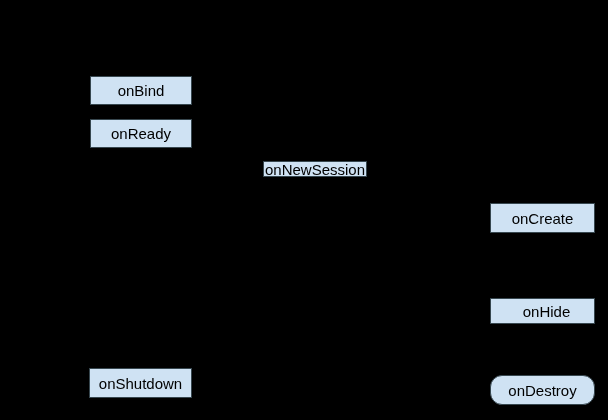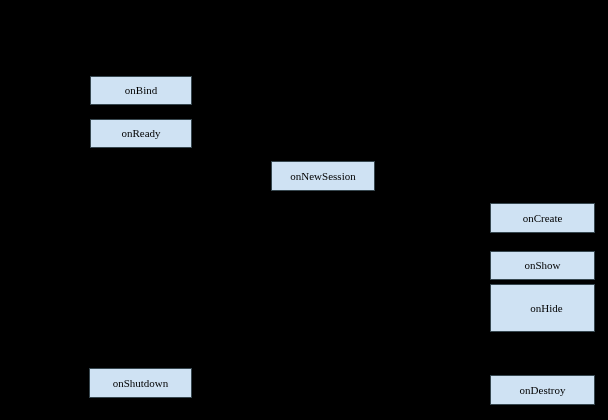--- a/index.html
+++ b/index.html
@@ -18,56 +18,52 @@
     position: absolute;
     box-sizing: border-box;
     background: var(--box-fill, #cfe2f3);
     border: 1px solid var(--box-border, #37474f);
     display: flex;
     align-items: center;
     justify-content: center;
   }
   .node-label {
     color: var(--box-text, #000000);
-    font-size: 11px;
+    font-size: 15px;
     line-height: 1;
     white-space: nowrap;
-    font-family: Liberation Serif, serif;
   }
 </style>
 </head>
 <body>
 
 <div id="canvas">
 
   <div class="node" style="left: 90px; top: 76px; width: 102px; height: 29px;">
     <span class="node-label">onBind</span>
   </div>
 
   <div class="node" style="left: 90px; top: 119px; width: 102px; height: 29px; text-align: center;">
     <span class="node-label">onReady</span>
   </div>
 
-  <div class="node" style="left: 263px; top: 161px; width: 104px; height: 30px; margin-left: 8px;">
+  <div class="node" style="left: 263px; top: 161px; width: 104px; height: 16px;">
     <span class="node-label">onNewSession</span>
   </div>
 
   <div class="node" style="left: 490px; top: 203px; width: 105px; height: 30px; text-align: center;">
     <span class="node-label">onCreate</span>
   </div>
 
-  <div class="node" style="left: 490px; top: 251px; width: 105px; height: 29px;">
-    <span class="node-label">onShow</span>
-  </div>
 
-  <div class="node" style="left: 490px; top: 284px; width: 105px; height: 48px; padding-left: 8px;">
+  <div class="node" style="left: 490px; top: 298px; width: 105px; height: 26px; padding-left: 8px;">
     <span class="node-label">onHide</span>
   </div>
 
   <div class="node" style="left: 89px; top: 368px; width: 103px; height: 30px;">
     <span class="node-label">onShutdown</span>
   </div>
 
-  <div class="node" style="left: 490px; top: 375px; width: 105px; height: 30px;">
+  <div class="node" style="left: 490px; top: 375px; width: 105px; height: 30px; border-radius: 12px;">
     <span class="node-label">onDestroy</span>
   </div>
 
 </div>
 
 </body></html>

